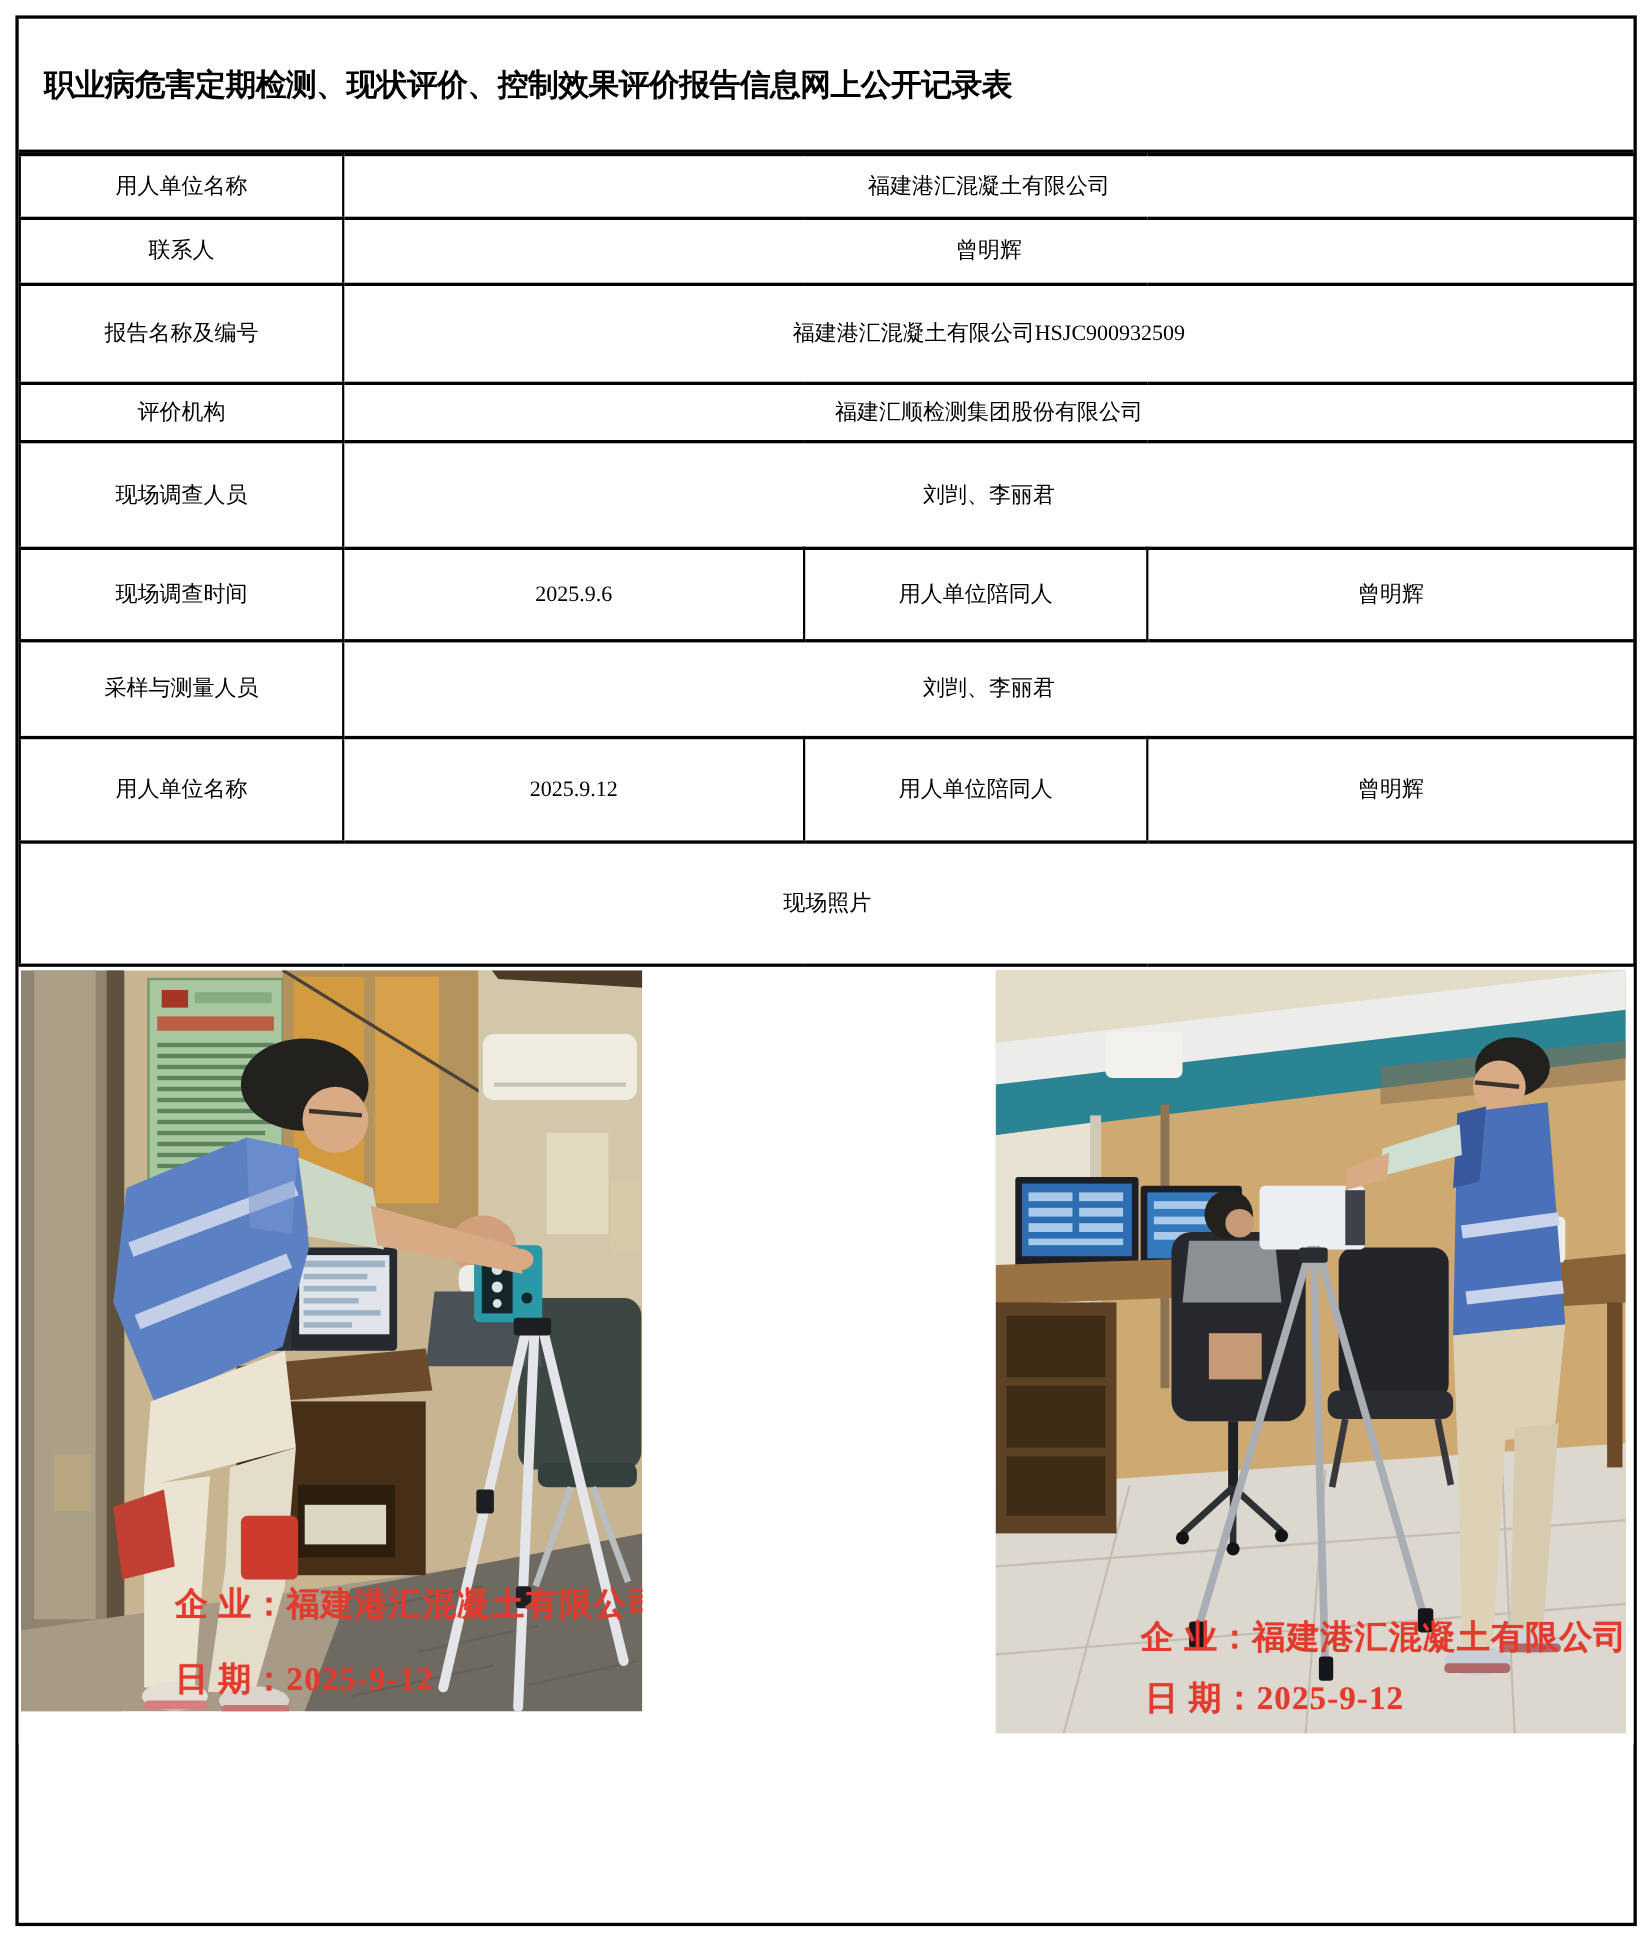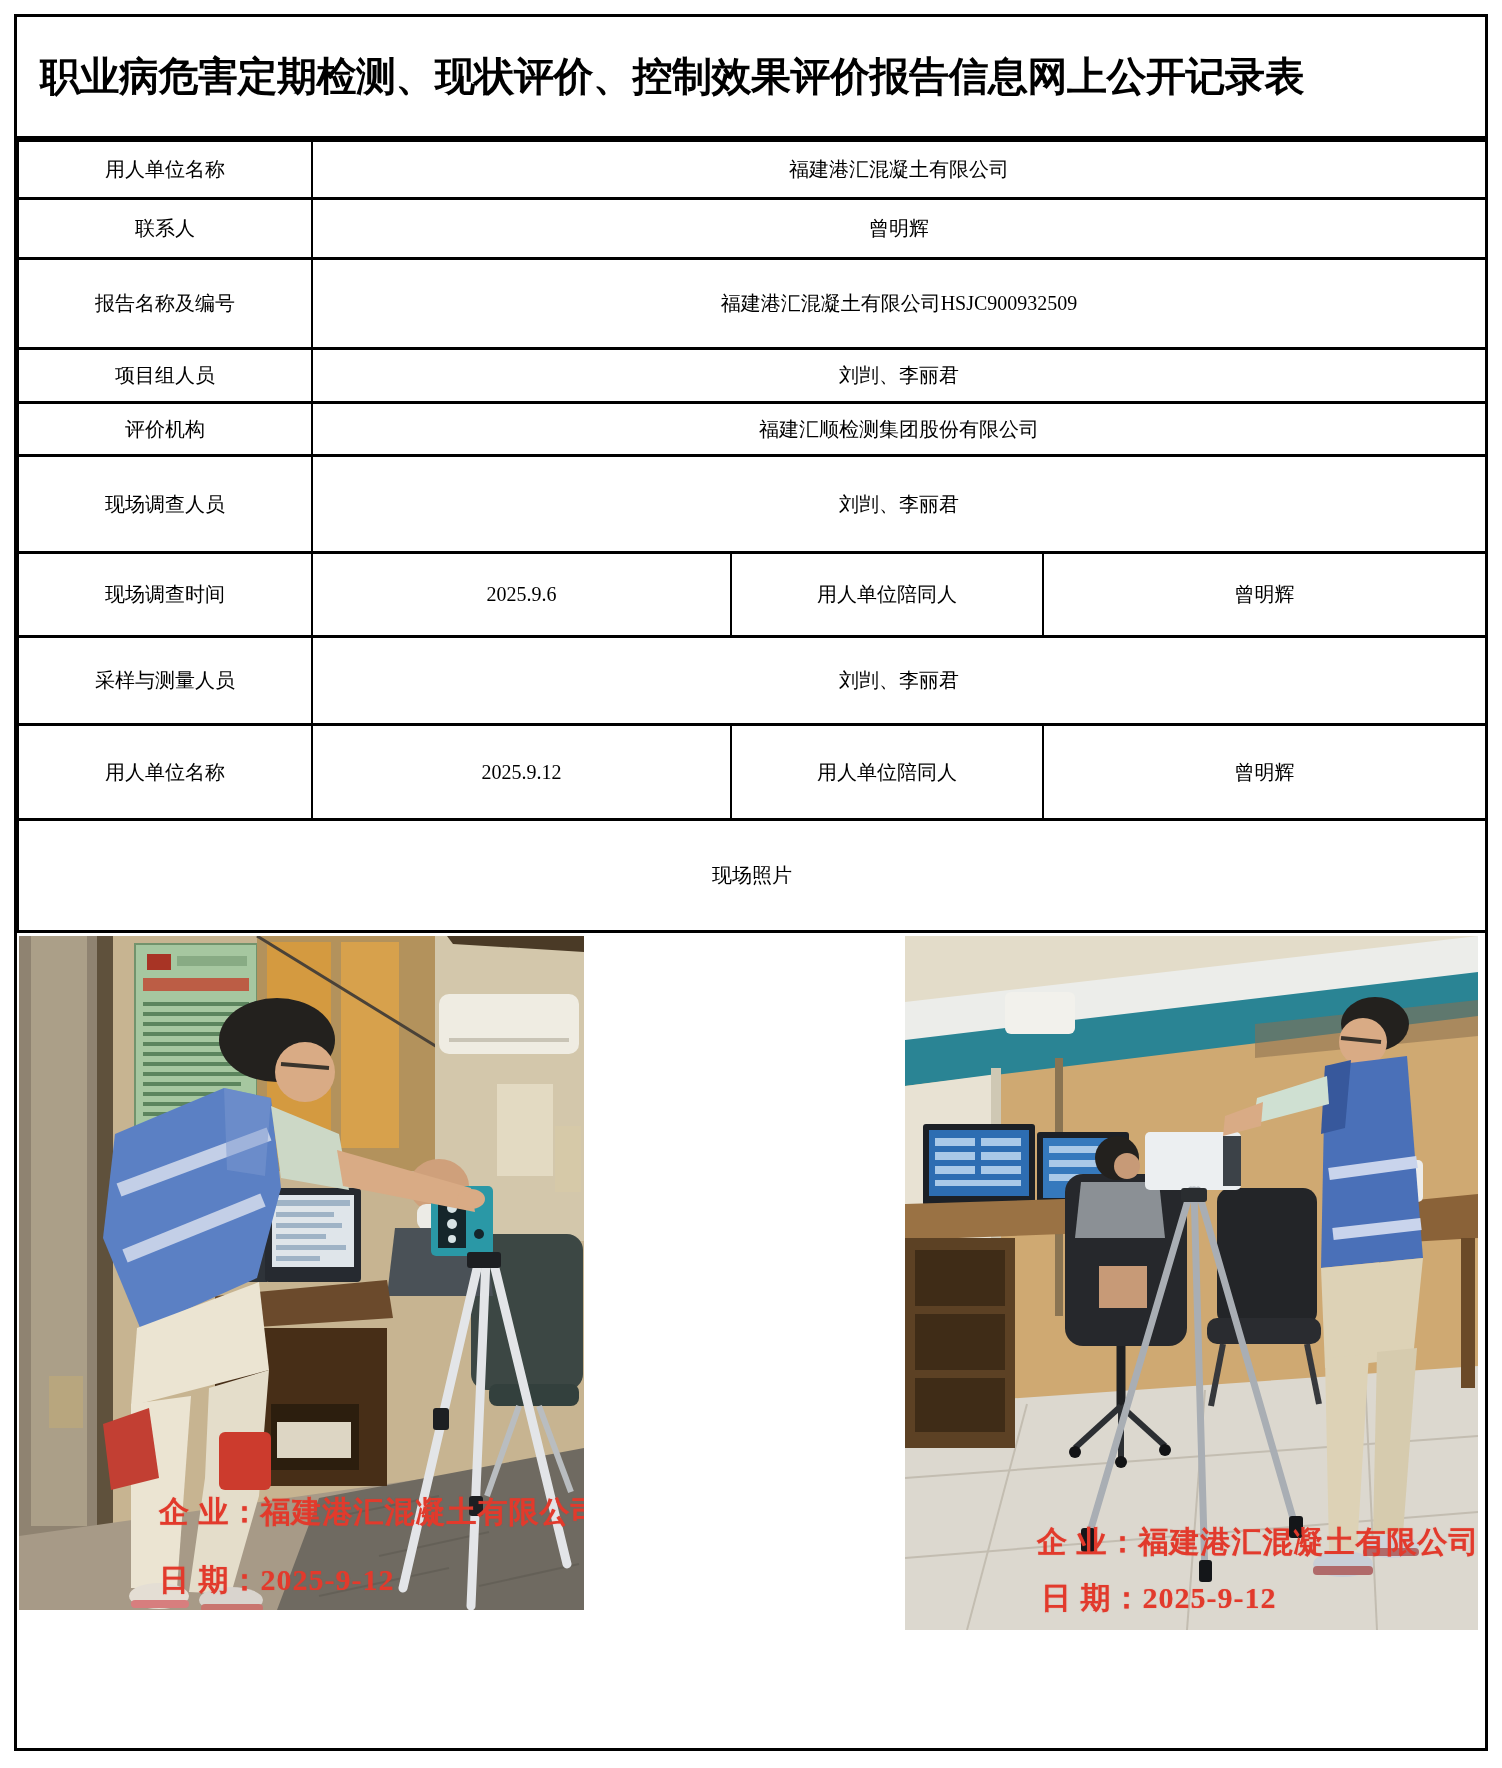--- a/index.html
+++ b/index.html
@@ -8,21 +8,21 @@
     position:relative; width:1502px; height:1768px; background:#ffffff;
     font-family:"Liberation Serif","DejaVu Serif",serif; color:#000;
   }
   .doc {
     position:absolute; left:14px; top:14px; width:1474px; height:1737px;
     border:3px solid #000; background:#fff;
   }
   .title-row {
     height:122px; border-bottom:3px solid #000;
     display:flex; align-items:center; padding-left:23px;
-    font-size:40px; font-weight:bold; letter-spacing:-0.5px;
+    font-size:28px; font-weight:bold; letter-spacing:-0.5px;
     font-family:"Liberation Serif","DejaVu Serif",serif;
     white-space:nowrap; overflow:hidden;
   }
   table.record {
     width:100%; border-collapse:collapse; table-layout:fixed;
   }
   table.record td {
     border:2px solid #000; border-top-width:3px; border-bottom-width:3px;
     text-align:center; vertical-align:middle;
     font-size:20px; line-height:1.35; padding:2px 8px;
@@ -71,24 +71,20 @@
           <td>用人单位名称</td>
           <td colspan="3">福建港汇混凝土有限公司</td>
         </tr>
         <tr class="h60">
           <td>联系人</td>
           <td colspan="3">曾明辉</td>
         </tr>
         <tr class="h90">
           <td>报告名称及编号</td>
           <td colspan="3">福建港汇混凝土有限公司HSJC900932509</td>
-        </tr>
-        <tr class="h54">
-          <td>项目组人员</td>
-          <td colspan="3">刘剀、李丽君</td>
         </tr>
         <tr class="h53">
           <td>评价机构</td>
           <td colspan="3">福建汇顺检测集团股份有限公司</td>
         </tr>
         <tr class="h93">
           <td>现场调查人员</td>
           <td colspan="3">刘剀、李丽君</td>
         </tr>
         <tr class="h84">

